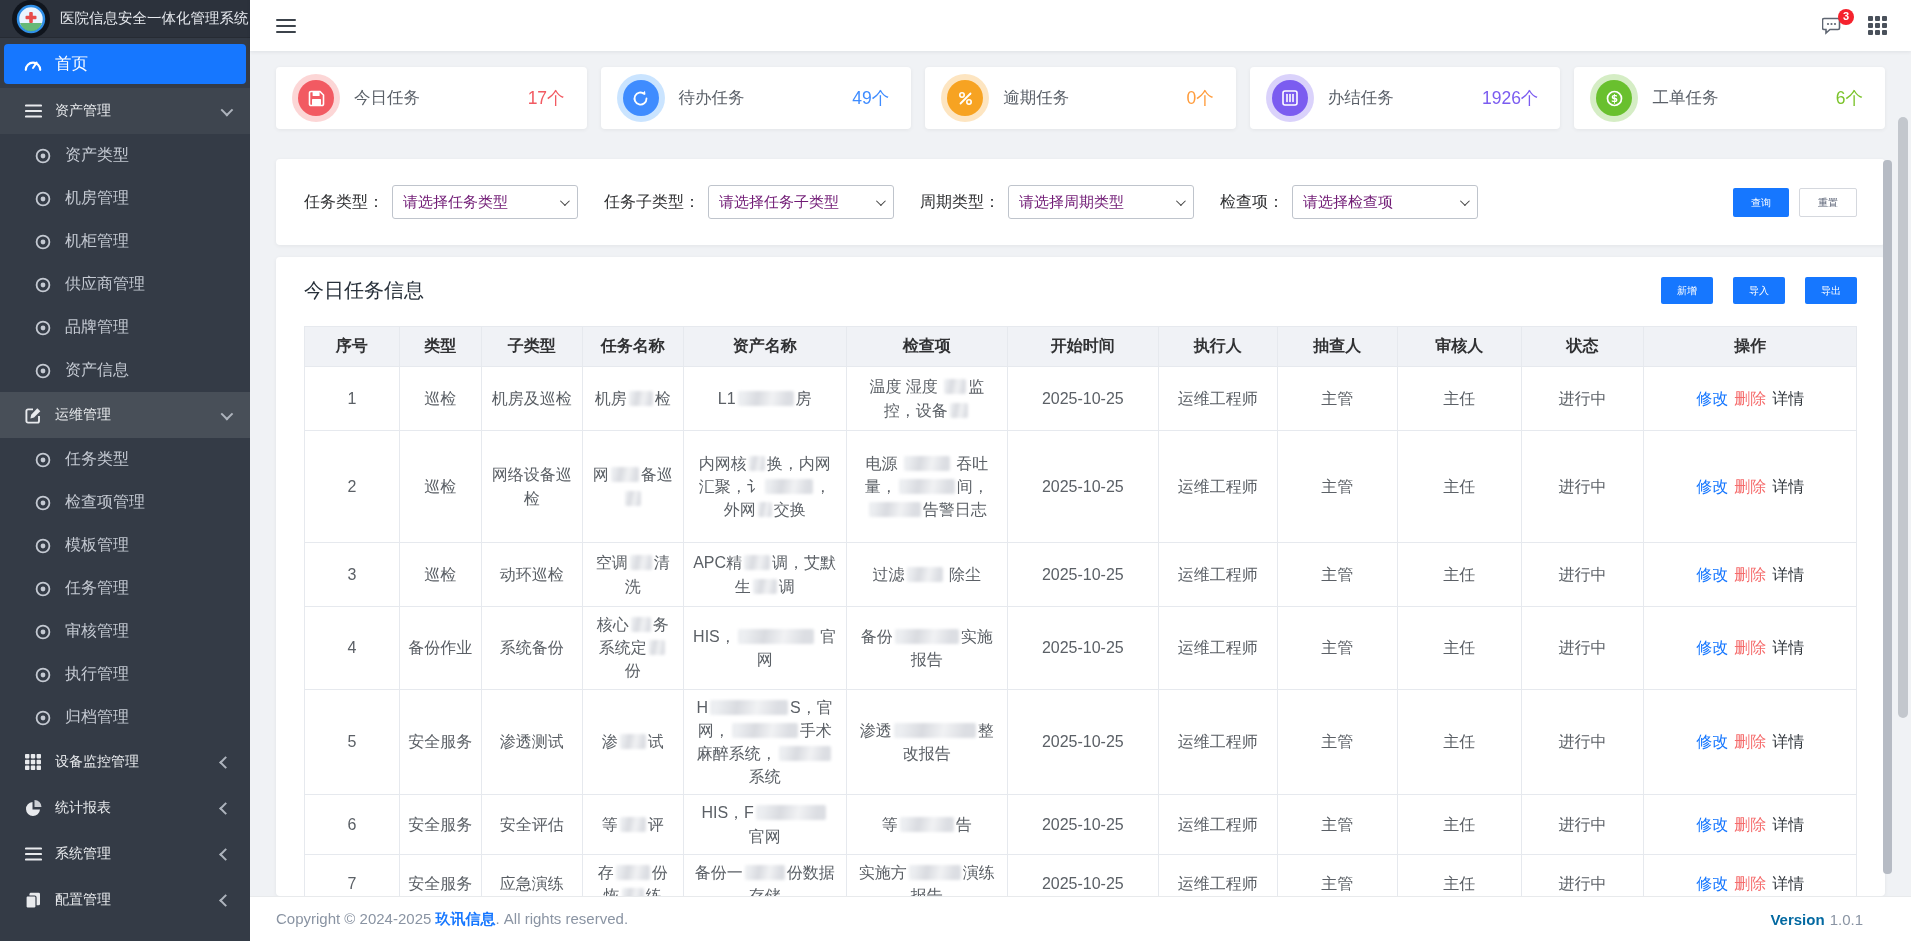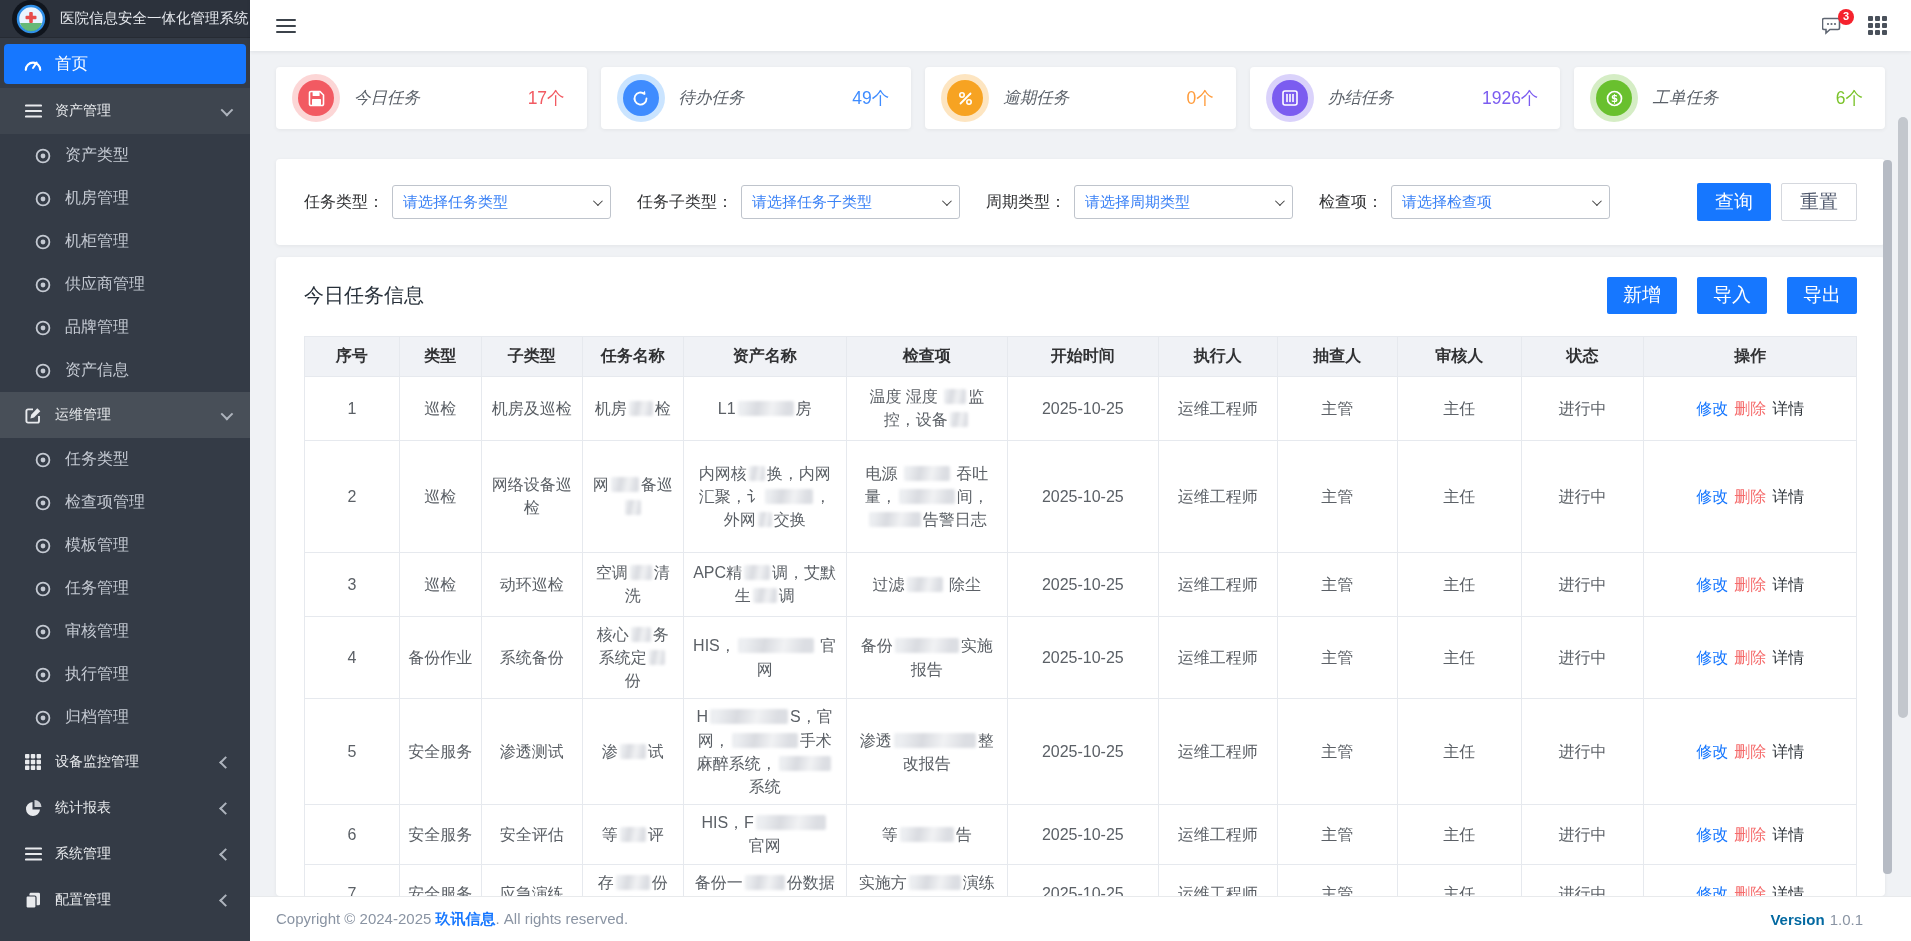--- a/index.html
+++ b/index.html
@@ -36,34 +36,34 @@
     min-width:16px; height:16px; border-radius:8px; text-align:center; padding:0 3px; font-weight:700; }
 
   .content { flex:1; padding:16px 26px 0 26px; overflow:hidden; display:flex; flex-direction:column; }
 
   
   .cards { display:flex; gap:14px; flex:none; margin-bottom:30px; }
   .card { flex:1; height:62px; background:#fff; border-radius:4px; box-shadow:0 1px 4px rgba(0,0,0,.06);
     display:flex; align-items:center; padding:0 22px; }
   .card-ico { width:36px; height:36px; border-radius:50%; display:flex; align-items:center; justify-content:center;
     color:#fff; flex:none; font-weight:700; }
-  .card-label { margin-left:20px; font-size:16.5px; color:#5a6068;font-style:italic; }
+  .card-label { margin-left:20px; font-size:16.5px; color:#5a6068; }
   .card-value { margin-left:auto; font-size:17.5px; }
 
   
   .filter-card { height:86px; background:#fff; border-radius:4px; box-shadow:0 1px 4px rgba(0,0,0,.06);
     display:flex; align-items:center; padding:0 28px; flex:none; margin-bottom:12px; }
   .f-group { display:flex; align-items:center; margin-right:26px; }
   .f-label { font-size:16px; color:#303133; margin-right:8px; white-space:nowrap; }
-  .f-select { width:219px; height:34px; border:1px solid #bfc4cc; border-radius:3px; background:#fff;
-    display:flex; align-items:center; padding:0 10px; font-size:15px; color:#3b82f6; cursor:pointer; }
+  .f-select { width:186px; height:34px; border:1px solid #bfc4cc; border-radius:3px; background:#fff;
+    display:flex; align-items:center; padding:0 10px; font-size:15px; color:#701a75; cursor:pointer; }
   .f-select .sel-arrow { margin-left:auto; width:7px; height:7px; border-right:1.6px solid #444;
     border-bottom:1.6px solid #444; transform:rotate(45deg) translateY(-2px); }
   .f-actions { margin-left:auto; display:flex; gap:10px; }
-  .btn { border:none; border-radius:2px; font-size:19px; padding:8px 18px; cursor:pointer;
+  .btn { border:none; border-radius:2px; font-size:10px; padding:8px 18px; cursor:pointer;
     font-family:inherit; line-height:1.1; }
   .btn-primary { background:#1677ff; color:#fff; }
   .btn-plain { background:#fff; color:#515a6e; border:1px solid #d5d8de; }
 
   
   .table-card { flex:1; background:#fff; border-radius:4px; box-shadow:0 1px 4px rgba(0,0,0,.06);
     padding:20px 28px; overflow:hidden; display:flex; flex-direction:column; }
   .tc-head { display:flex; align-items:center; flex:none; }
   .tc-title { font-size:20px; color:#27303a; font-weight:400; }
   .tc-actions { margin-left:auto; display:flex; gap:20px;font-family:Liberation Serif, serif; }

